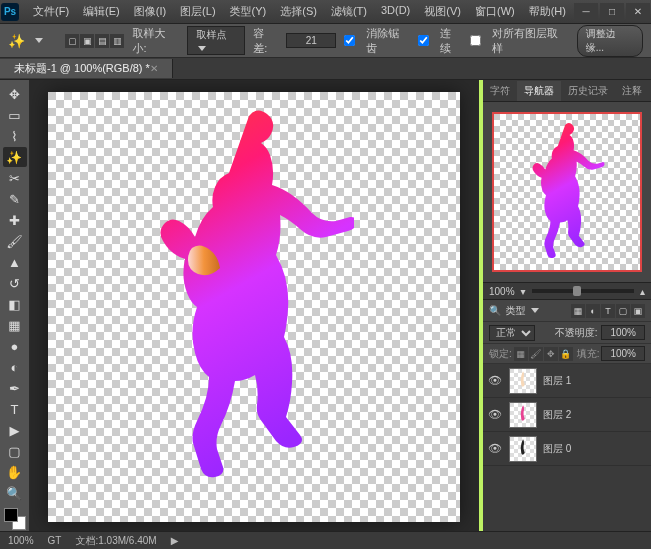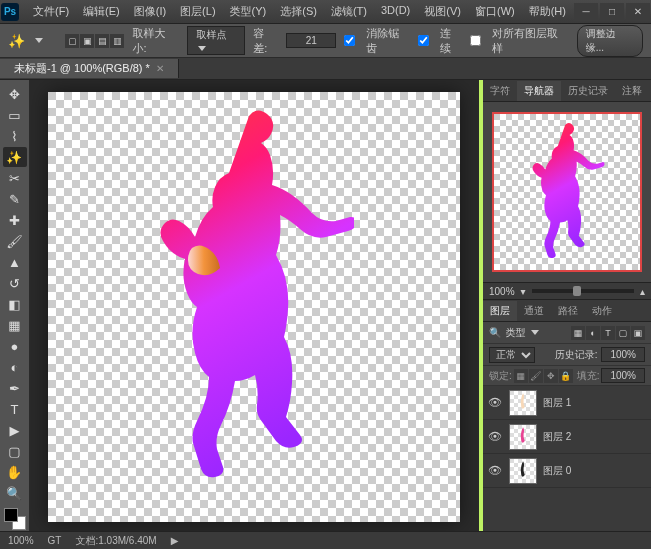--- a/index.html
+++ b/index.html
@@ -9,21 +9,21 @@
 .menubar{display:flex;gap:2px}
 .menuitem{padding:2px 6px;cursor:pointer;font-size:11px}
 .winctrl{margin-left:auto;display:flex;gap:2px}
 .winbtn{width:24px;height:18px;background:#3c3c3c;display:flex;align-items:center;justify-content:center;cursor:pointer;font-size:10px}
 .optbar{height:34px;background:#535353;border-bottom:1px solid #2a2a2a;display:flex;align-items:center;padding:0 8px;gap:8px;font-size:11px}
 .optdd{background:#3c3c3c;border:1px solid #222;padding:1px 8px;font-size:10px;color:#ccc}
 .chk{display:flex;align-items:center;gap:11px}
 .chk input{width:11px;height:11px}
 .pillbtn{background:linear-gradient(#5a5a5a,#404040);border:1px solid #222;border-radius:10px;padding:1px 8px;font-size:10px;cursor:pointer}
 .tabbar{height:22px;background:#3a3a3a;border-bottom:1px solid #222;display:flex;align-items:center}
-.doctab{background:#535353;padding:2px 14px;font-size:11px;color:#eee;border-right:1px solid #222;display:flex;align-items:center;gap:6px}
+.doctab{background:#535353;padding:2px 14px;font-size:11px;color:#eee;border-right:1px solid #222;display:flex;align-items:center;}
 .doctab .x{font-size:10px;color:#999;cursor:pointer}
 .workspace{display:flex;height:calc(549px - 24px - 34px - 22px - 18px)}
 .toolpanel{width:30px;background:#535353;border-right:1px solid #2a2a2a;display:flex;flex-direction:column;align-items:center;padding-top:4px;gap:1px}
 .tool{width:24px;height:20px;display:flex;align-items:center;justify-content:center;cursor:pointer;color:#ddd;font-size:13px;border-radius:2px}
 .tool.active{background:#2a2a2a}
 .swatch{width:22px;height:22px;margin-top:4px;position:relative}
 .swatch .fg{position:absolute;width:14px;height:14px;background:#000;border:1px solid #888;top:0;left:0}
 .swatch .bg{position:absolute;width:14px;height:14px;background:#fff;border:1px solid #888;bottom:0;right:0}
 .canvasarea{flex:1;background:#2a2a2a;display:flex;align-items:flex-start;justify-content:flex-start;padding:12px 0 0 18px;overflow:hidden;position:relative}
 .artboard{width:412px;height:430px;background:repeating-conic-gradient(#fff 0 25%,#ccc 0 50%) 0 0/16px 16px;position:relative;box-shadow:0 0 20px rgba(0,0,0,.5)}
@@ -182,41 +182,35 @@
     </div>
     <div class="zoombar">
       <span>100%</span>
       <span>▾</span>
       <div class="zoomslider">
           <div class="zoomhandle"></div>
         </div>
       <span>▴</span>
     </div>
 
-    <div class="paneltabs">
-      <div class="ptab active">图层</div>
-      <div class="ptab">通道</div>
-      <div class="ptab">路径</div>
-      <div class="ptab">动作</div>
-    </div>
     <div class="layeropt">
       <span>🔍</span>
       <span>类型</span>
       <span class="triangle"></span>
       <div class="lockicons" style="margin-left:auto">
         <span>▦</span>
         <span>◐</span>
         <span>T</span>
         <span>▢</span>
         <span>▣</span>
       </div>
     </div>
     <div class="layeropt">
       <select><option>正常</option></select>
-      <span style="margin-left:auto">历史记录:</span>
+      <span style="margin-left:auto">不透明度:</span>
       <span class="optdd">100%</span>
     </div>
     <div class="layeropt2">
       <span>锁定:</span>
       <div class="lockicons">
         <span>▦</span>
         <span>🖌</span>
         <span>✥</span>
         <span>🔒</span>
       </div>

